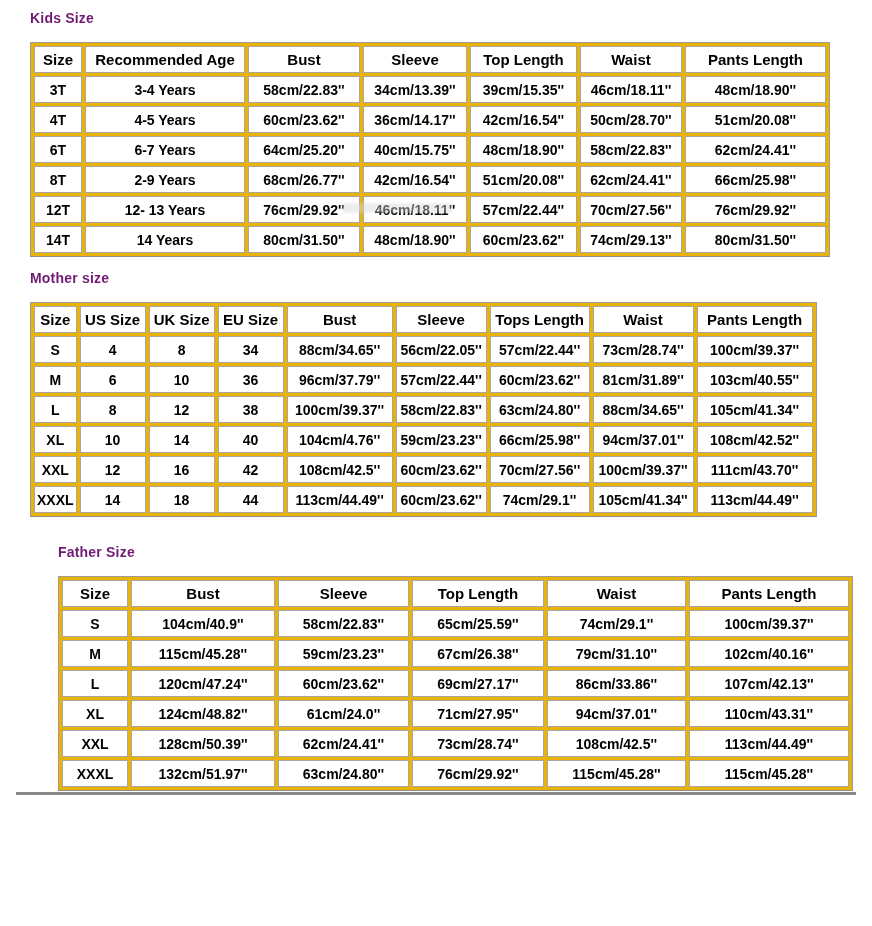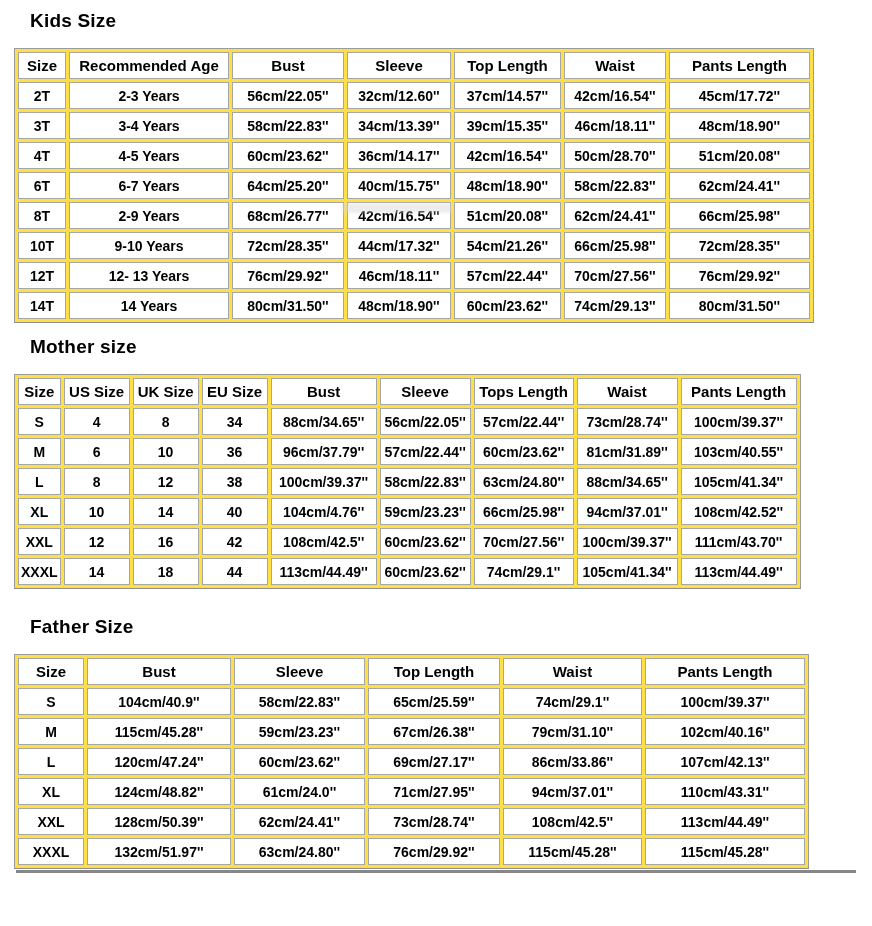--- a/index.html
+++ b/index.html
@@ -12,34 +12,34 @@
     height: 926px;
     box-sizing: border-box;
     padding-top: 10px;
     background: #ffffff;
     font-family: "Liberation Sans", sans-serif;
     color: #000000;
     overflow: hidden;
     position: relative;
   }
   .section-title {
-    font-size: 19px;
+    font-size: 14px;
     font-weight: bold;
     letter-spacing: 0.2px;
     margin: 0 16px 16px 30px;
-    color: #000000;
+    color: #701a75;
   }
   #sec-mother { margin-top: 13px; }
-  #sec-father { margin-top: 27px; }
+  #sec-father { margin-top: 27px; padding-left: 28px; }
 
   table.size-table {
     border-collapse: separate;
     border-spacing: 3px;
-    margin-left: 14px;
-    background: #fde047;
+    margin-left: 30px;
+    background: #eab308;
     border: 1px solid #9b9b9b;
     border-bottom-color: #8d8d8d;
     table-layout: fixed;
   }
   table.size-table th,
   table.size-table td {
     border: 1px solid #a6a6a6;
     text-align: center;
     vertical-align: middle;
     font-weight: bold;
@@ -96,29 +96,20 @@
             <th>Recommended Age</th>
             <th>Bust</th>
             <th>Sleeve</th>
             <th>Top Length</th>
             <th>Waist</th>
             <th>Pants Length</th>
           </tr>
         </thead>
         <tbody>
           <tr>
-            <td>2T</td>
-            <td>2-3 Years</td>
-            <td>56cm/22.05''</td>
-            <td>32cm/12.60''</td>
-            <td>37cm/14.57''</td>
-            <td>42cm/16.54''</td>
-            <td>45cm/17.72''</td>
-          </tr>
-          <tr>
             <td>3T</td>
             <td>3-4 Years</td>
             <td>58cm/22.83''</td>
             <td>34cm/13.39''</td>
             <td>39cm/15.35''</td>
             <td>46cm/18.11''</td>
             <td>48cm/18.90''</td>
           </tr>
           <tr>
             <td>4T</td>
@@ -139,29 +130,20 @@
             <td>62cm/24.41''</td>
           </tr>
           <tr>
             <td>8T</td>
             <td>2-9 Years</td>
             <td>68cm/26.77''</td>
             <td>42cm/16.54''</td>
             <td>51cm/20.08''</td>
             <td>62cm/24.41''</td>
             <td>66cm/25.98''</td>
-          </tr>
-          <tr>
-            <td>10T</td>
-            <td>9-10 Years</td>
-            <td>72cm/28.35''</td>
-            <td>44cm/17.32''</td>
-            <td>54cm/21.26''</td>
-            <td>66cm/25.98''</td>
-            <td>72cm/28.35''</td>
           </tr>
           <tr>
             <td>12T</td>
             <td>12- 13 Years</td>
             <td>76cm/29.92''</td>
             <td>46cm/18.11''</td>
             <td>57cm/22.44''</td>
             <td>70cm/27.56''</td>
             <td>76cm/29.92''</td>
           </tr>

